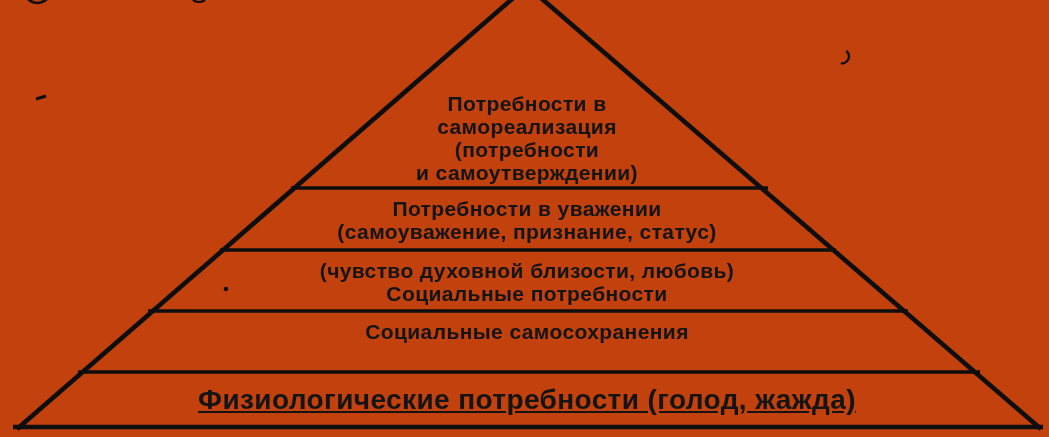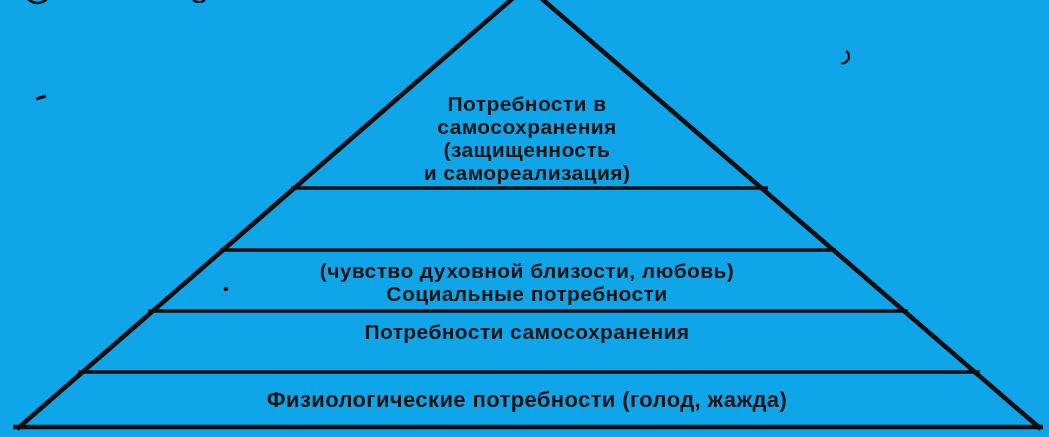--- a/index.html
+++ b/index.html
@@ -4,21 +4,21 @@
 <style>
   html, body {
     margin: 0;
     padding: 0;
     background: #ffffff;
   }
   .stage {
     position: relative;
     width: 1049px;
     height: 437px;
-    background: #0ea5e9;
+    background: #c2410c;
     overflow: hidden;
     font-family: "Liberation Sans", "DejaVu Sans", sans-serif;
   }
   .stage svg {
     position: absolute;
     left: 0;
     top: 0;
   }
   .tier {
     position: absolute;
@@ -30,21 +30,21 @@
     font-weight: 700;
     font-size: 21px;
     line-height: 23px;
     letter-spacing: 0.4px;
   }
   .tier .ln { display: block; }
   .t1 { top: 92px; }
   .t2 { top: 197px; }
   .t3 { top: 259px; }
   .t4 { top: 320px; }
-  .t5 { top: 388px; font-size: 22px; }
+  .t5 { top: 388px; font-size: 28px; text-decoration: underline; }
 </style>
 </head>
 <body>
 
 <div class="stage">
 
   <svg width="1049" height="437" viewBox="0 0 1049 437">
     <g fill="none" stroke-linecap="butt" stroke="#0e0e0e">
 
       <line x1="527" y1="-14" x2="17" y2="429" stroke-width="4.6"></line>
@@ -59,32 +59,36 @@
       <path d="M28 -1 q9 8 19 0" stroke-width="2.6"></path>
       <path d="M193 0 q6 4 12 0" stroke-width="2.2"></path>
       <path d="M846 51 c4 2 4 8 0 11 c-1 1 -3 2 -5 1" stroke-width="2.2"></path>
       <line x1="36" y1="99" x2="46" y2="96" stroke-width="3"></line>
       <circle cx="226" cy="289" r="2.3" stroke="none" fill="#0e0e0e"></circle>
     </g>
   </svg>
 
   <div class="tier t1">
     <span class="ln">Потребности в</span>
-    <span class="ln">самосохранения</span>
-    <span class="ln">(защищенность</span>
-    <span class="ln">и самореализация)</span>
+    <span class="ln">самореализация</span>
+    <span class="ln">(потребности</span>
+    <span class="ln">и самоутверждении)</span>
   </div>
 
+  <div class="tier t2">
+    <span class="ln">Потребности в уважении</span>
+    <span class="ln">(самоуважение, признание, статус)</span>
+  </div>
 
   <div class="tier t3">
     <span class="ln">(чувство духовной близости, любовь)</span>
     <span class="ln">Социальные потребности</span>
   </div>
 
   <div class="tier t4">
-    <span class="ln">Потребности самосохранения</span>
+    <span class="ln">Социальные самосохранения</span>
   </div>
 
   <div class="tier t5">
     <span class="ln">Физиологические потребности (голод, жажда)</span>
   </div>
 
 </div>
 
 </body></html>

